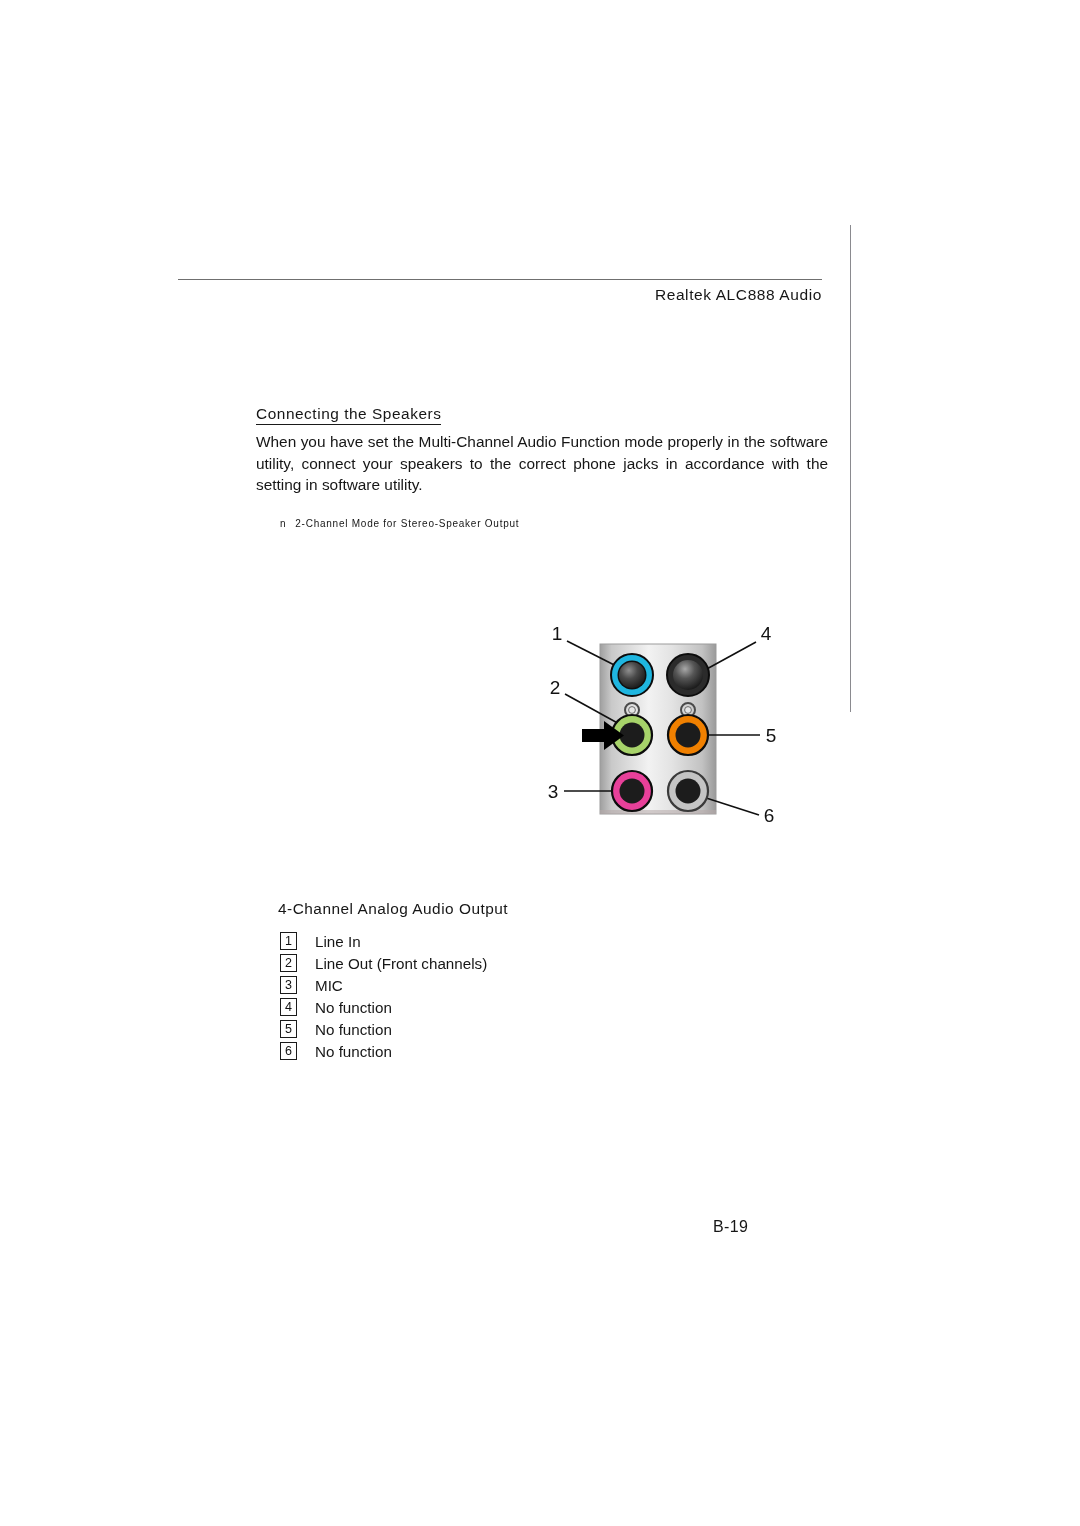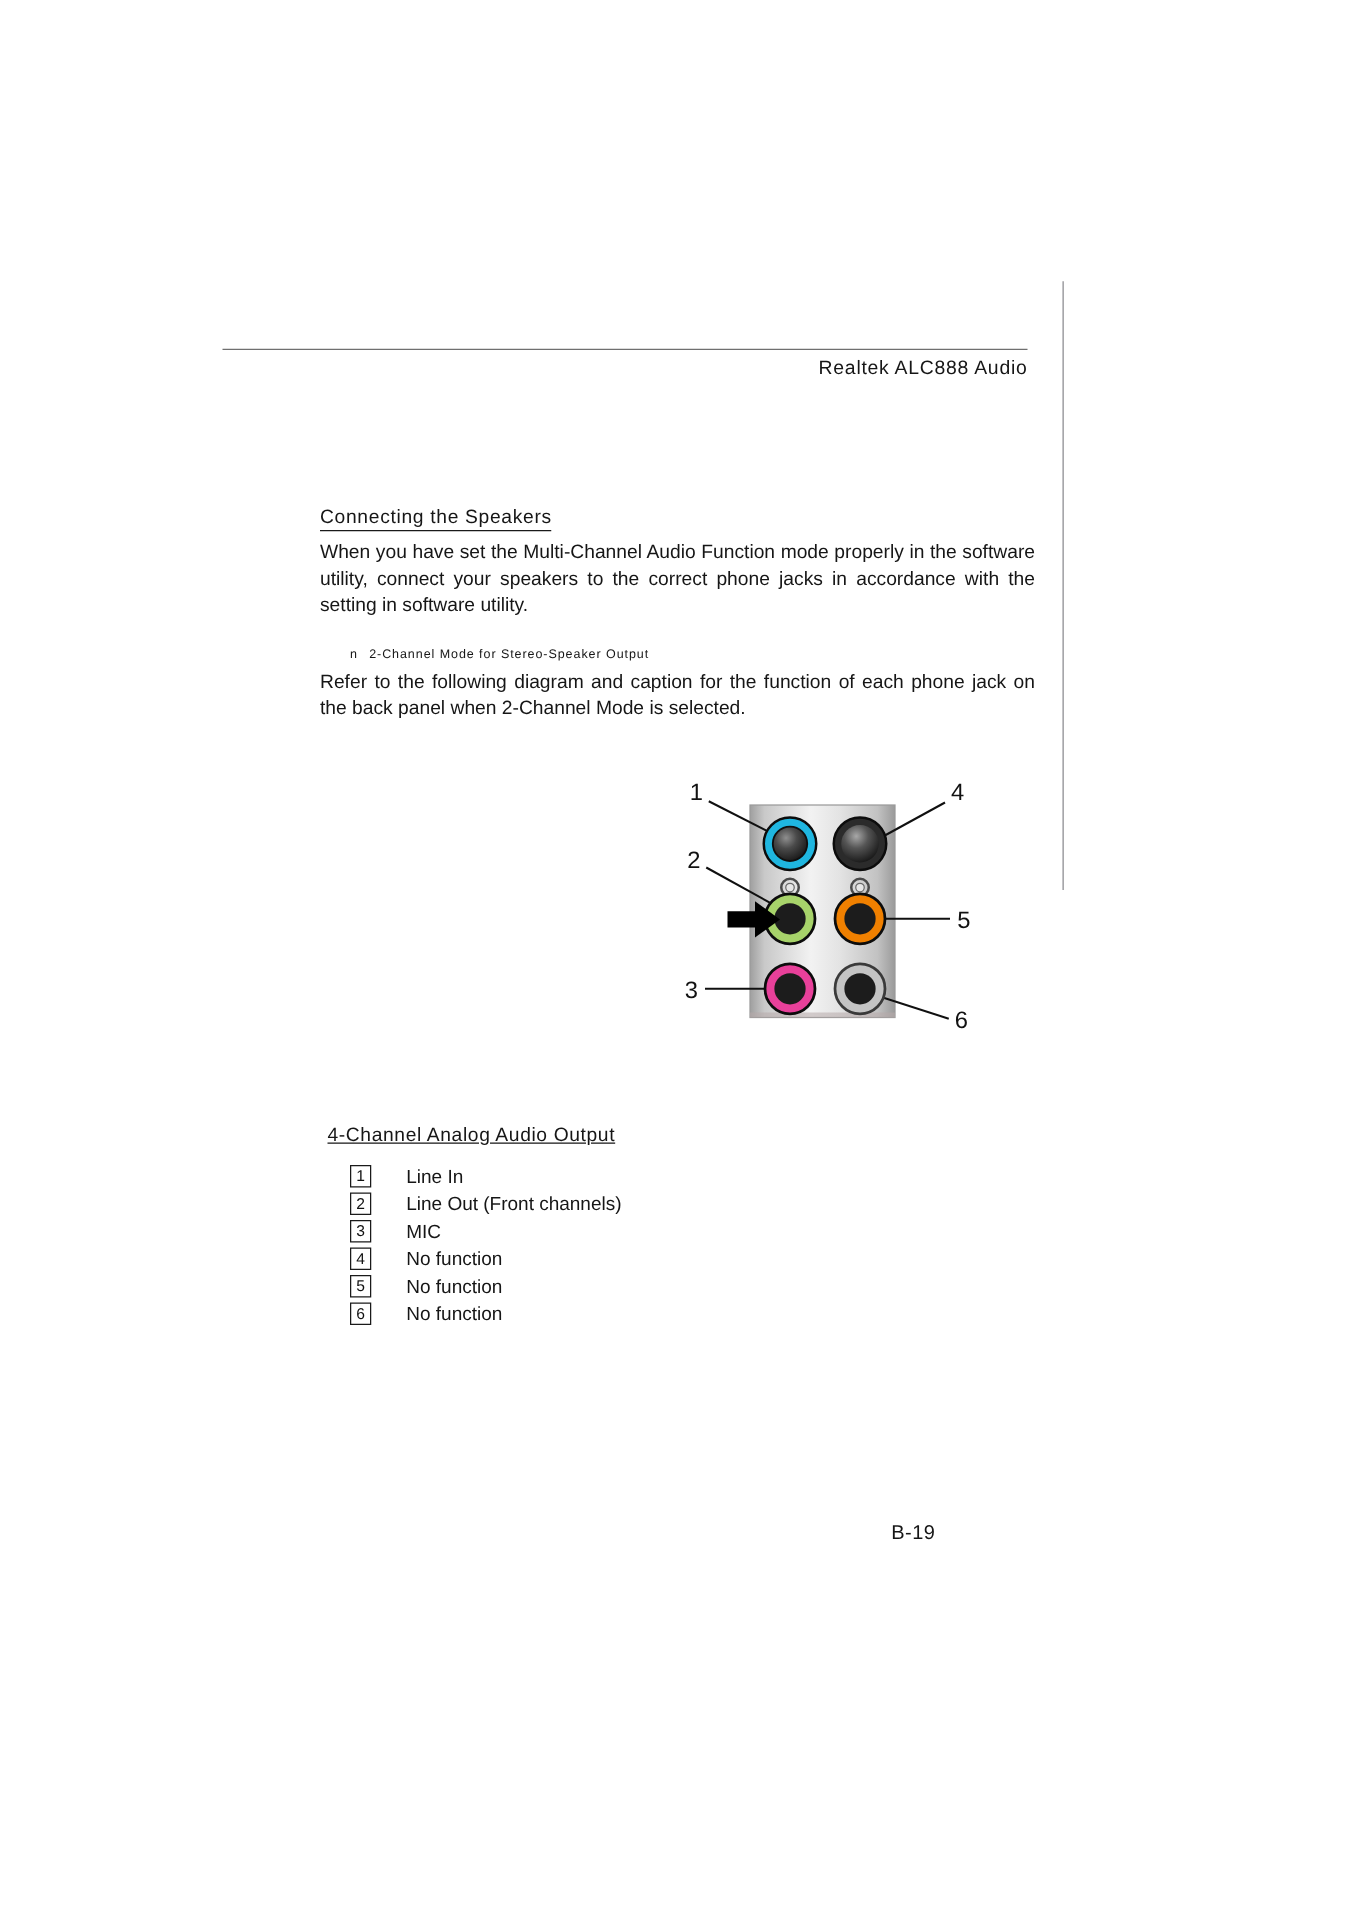--- a/index.html
+++ b/index.html
@@ -124,26 +124,25 @@
     width: 268px;
     height: 226px;
   }
   .diagram svg {
     display: block;
   }
 
   
   .caption-head {
     position: absolute;
-    left: 262px;
+    left: 278px;
     top: 900px;
     font-size: 15.4px;
     letter-spacing: 0.5px;
     color: #161616;
-    text-decoration: underline;
   }
   .caption-list {
     position: absolute;
     left: 280px;
     top: 930px;
     width: 420px;
   }
   .caption-row {
     display: flex;
     align-items: center;
@@ -155,21 +154,21 @@
     height: 16px;
     border: 1.2px solid #1a1a1a;
     font-size: 12.5px;
     line-height: 16px;
     text-align: center;
     color: #111111;
     flex: 0 0 auto;
     box-sizing: content-box;
   }
   .cap-text {
-    margin-left: 28px;
+    margin-left: 18px;
     font-size: 15.2px;
     color: #161616;
     white-space: nowrap;
   }
 
   
   .page-number {
     position: absolute;
     left: 713px;
     top: 1218px;
@@ -188,21 +187,20 @@
   <div class="header-rule"></div>
   <div class="header-title">Realtek ALC888 Audio</div>
 
 
   <div class="body-col">
     <div class="subhead">Connecting the Speakers</div>
     <p class="para">When you have set the Multi-Channel Audio Function mode properly in the software utility, connect your speakers to the correct phone jacks in accordance with the setting in software utility.</p>
     <div class="bullet-line">
       <span class="bullet-mark">n</span><span>2-Channel Mode for Stereo-Speaker Output</span>
     </div>
-    <p class="para2">Refer to the following diagram and caption for the function of each phone jack on the back panel when 2-Channel Mode is selected.</p>
   </div>
 
   <div class="diagram">
     <svg width="268" height="226" viewBox="0 0 268 226" xmlns="http://www.w3.org/2000/svg">
       <defs>
         <linearGradient id="panelGrad" x1="0" y1="0" x2="1" y2="0">
           <stop offset="0%" stop-color="#9f9f9f"></stop>
           <stop offset="10%" stop-color="#c9c9c9"></stop>
           <stop offset="42%" stop-color="#f2f2f2"></stop>
           <stop offset="62%" stop-color="#e3e3e3"></stop>

